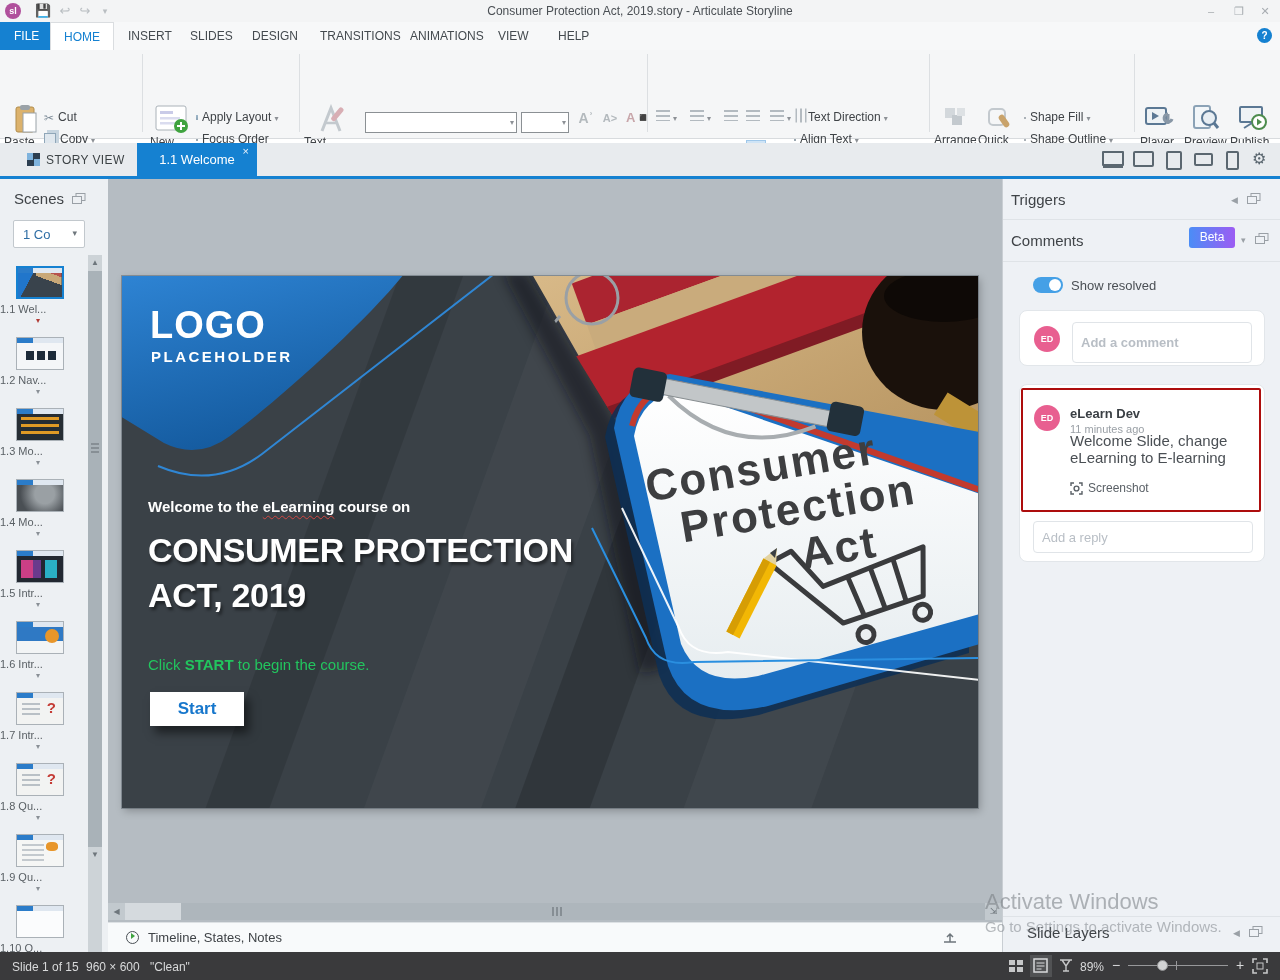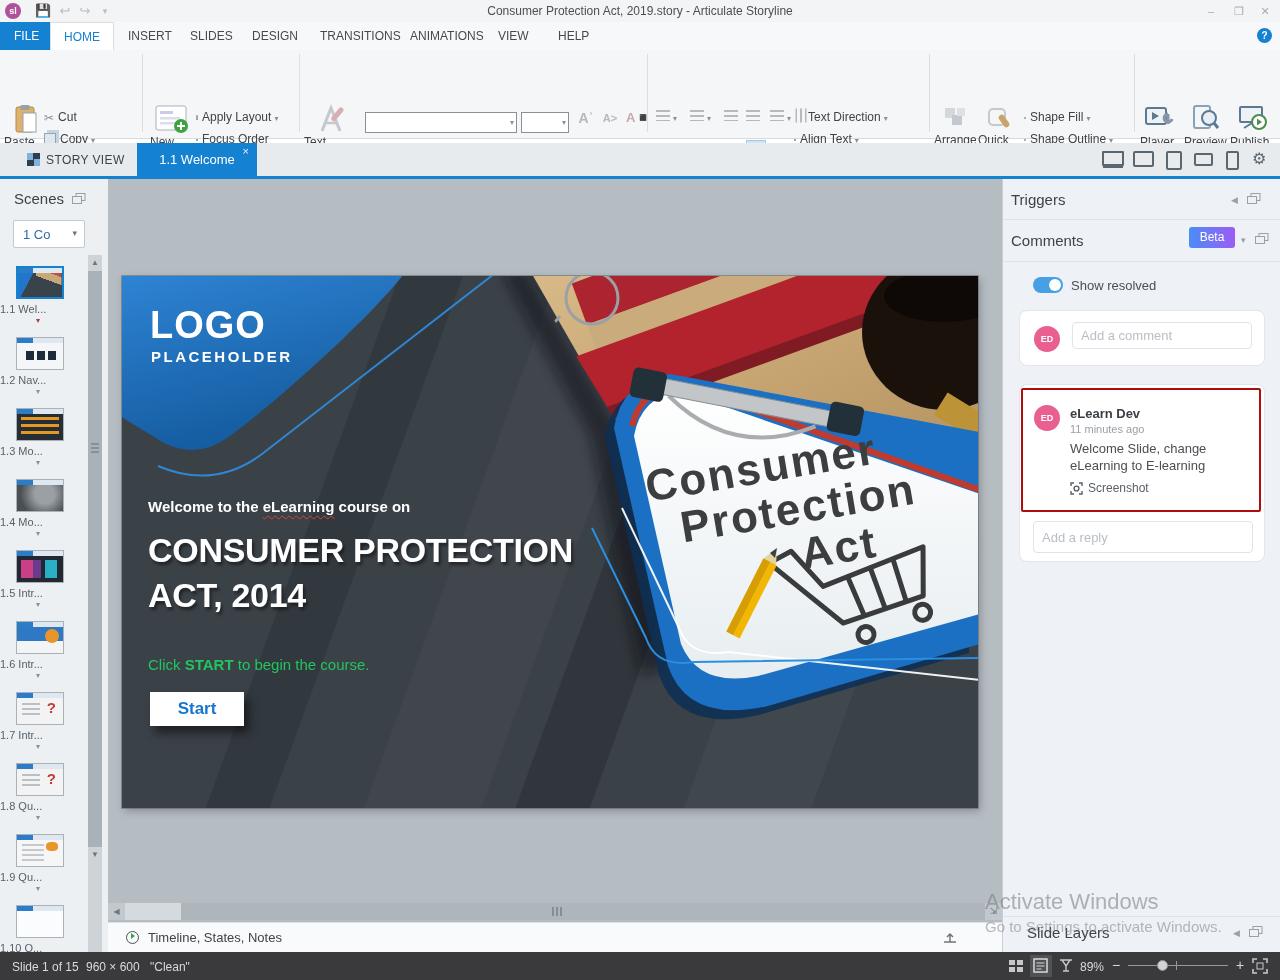--- a/index.html
+++ b/index.html
@@ -486,21 +486,21 @@
         <polygon points="654.6,289.4 641.4,282.6 604.4,355.6 617.6,362.4" fill="#f2b705"></polygon>
         <polygon points="648,286 641.4,282.6 604.4,355.6 611,359 " fill="#d69d04"></polygon>
 
         <path d="M500,232 L557,352 Q568,382 606,376 L858,404" stroke="#ffffff" stroke-width="2" fill="none" opacity=".92"></path>
         <path d="M470,252 L524,362 Q534,392 572,386 L858,382" stroke="#2a8fe0" stroke-width="2" fill="none"></path>
       </svg>
 
       <div class="logo1">LOGO</div>
       <div class="logo2">PLACEHOLDER</div>
       <div class="welc"><span>Welcome to the </span><span class="sq">eLearning</span><span> course on</span></div>
-      <div class="stitle"><span>CONSUMER PROTECTION</span><br><span>ACT, 2014</span></div>
+      <div class="stitle"><span>CONSUMER PROTECTION</span><br><span>ACT, 2019</span></div>
       <div class="clickline"><span>Click </span><b>START</b><span> to begin the course.</span></div>
       <div class="startbtn">Start</div>
     </div>
 
     <div class="hscroll">
       <div class="hs-btn" style="left:0">◀</div>
       <div class="hs-thumb"></div>
       <div class="hs-grip"></div>
       <div class="hs-btn" style="left:877px;font-size:9px">⇲</div>
     </div>
@@ -530,29 +530,29 @@
       <rect x="4" y="0.5" width="9" height="7" fill="none" stroke="#9aa0a6"></rect>
         <rect x="0.5" y="3.5" width="9" height="7" fill="#eef1f5" stroke="#9aa0a6"></rect>
       </svg>
     <div class="hairline" style="top:82px"></div>
 
     <div class="toggle"></div>
     <div style="position:absolute;left:68px;top:99px;font-size:13px;color:#4a4f54">Show resolved</div>
 
     <div class="card" style="left:16px;top:131px;width:246px;height:56px">
       <div class="avatar" style="left:14px;top:15px">ED</div>
-      <input class="cinput" style="left: 52px; top: 11px; width: 180px; height: 27px;" placeholder="Add a comment">
+      <input class="cinput" style="left: 52px; top: 11px; width: 180px; height: 41px; font-weight: bold;" placeholder="Add a comment">
     </div>
 
     <div class="card" style="left:16px;top:205px;width:246px;height:178px">
       <div class="redbox"></div>
       <div class="avatar" style="left:14px;top:20px">ED</div>
       <div style="position:absolute;left:50px;top:21px;font-size:13px;font-weight:bold;color:#3a3f44">eLearn Dev</div>
       <div style="position:absolute;left:50px;top:38px;font-size:11px;color:#9aa0a6">11 minutes ago</div>
-      <div style="position:absolute;left:50px;top:55px;width:186px;font-size:13px;line-height:17px;color:#4a4f54">Welcome Slide, change eLearning to E-learning</div>
+      <div style="position:absolute;left:50px;top:47px;width:186px;font-size:15px;line-height:17px;color:#4a4f54">Welcome Slide, change eLearning to E-learning</div>
       <svg style="position:absolute;left:50px;top:97px" width="13" height="13">
         <path d="M1 4V1h3M9 1h3v3M12 9v3H9M4 12H1V9" stroke="#5a6066" stroke-width="1.4" fill="none"></path>
         <circle cx="6.5" cy="6.5" r="2.4" fill="none" stroke="#5a6066" stroke-width="1.4"></circle>
         </svg>
       <div style="position:absolute;left:68px;top:96px;font-size:12px;color:#5a6066">Screenshot</div>
       <input class="cinput" style="left: 13px; top: 136px; width: 220px; height: 32px;" placeholder="Add a reply">
     </div>
 
     <div class="hairline" style="top:737px"></div>
     <div class="rph" style="top:745px;left:24px">Slide Layers</div>

